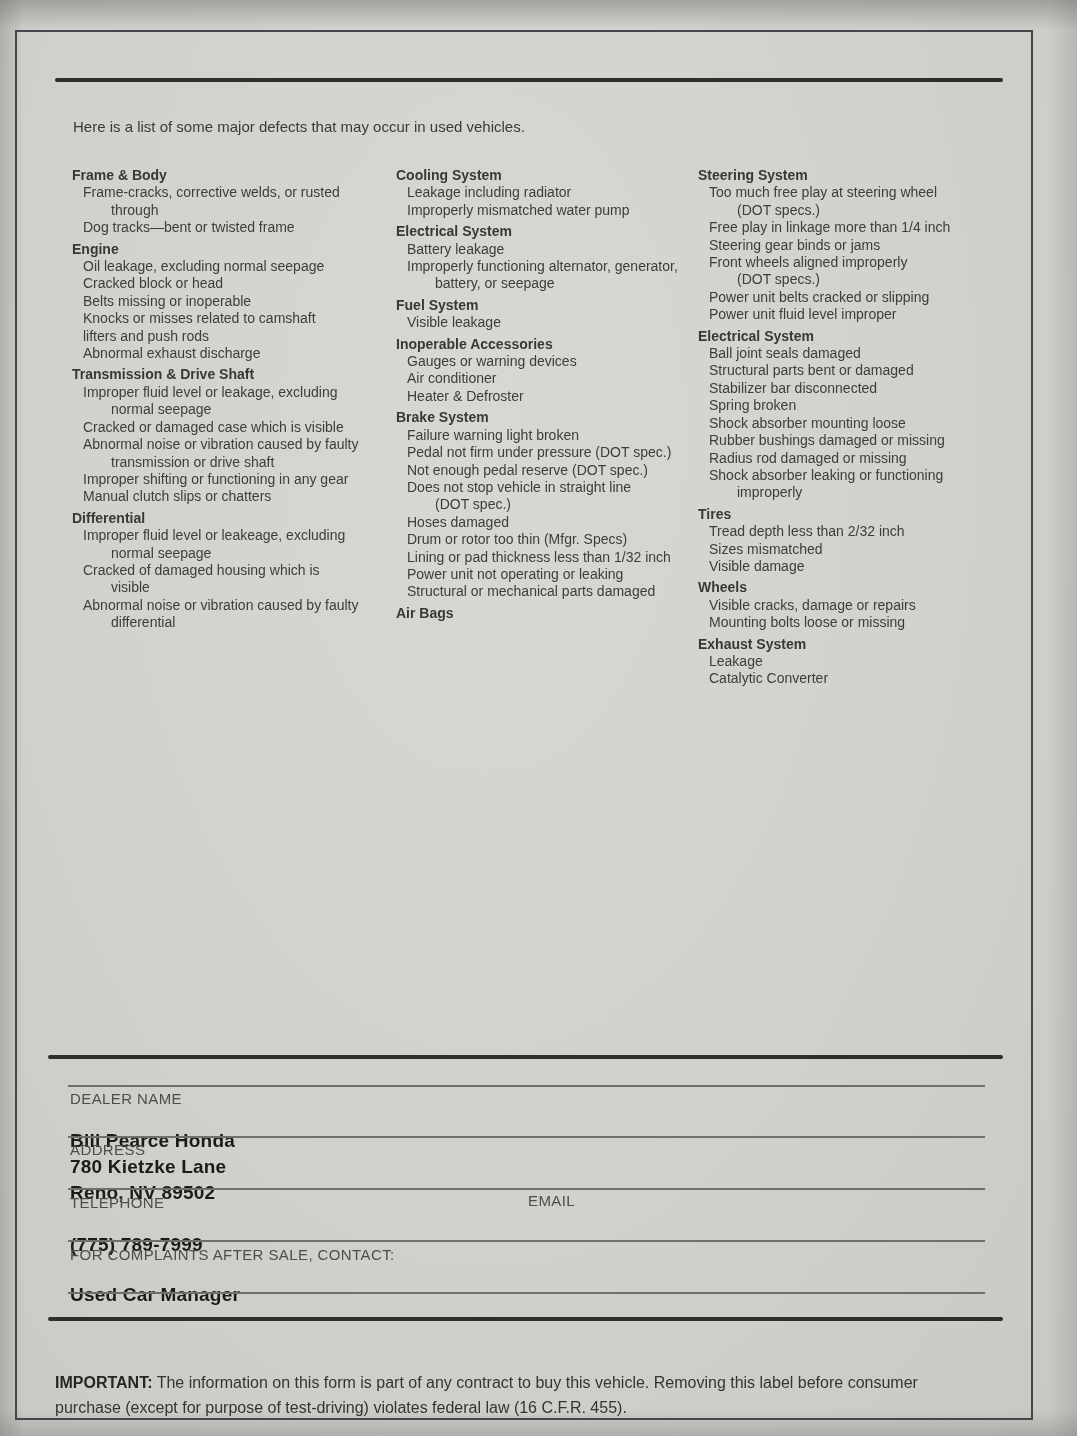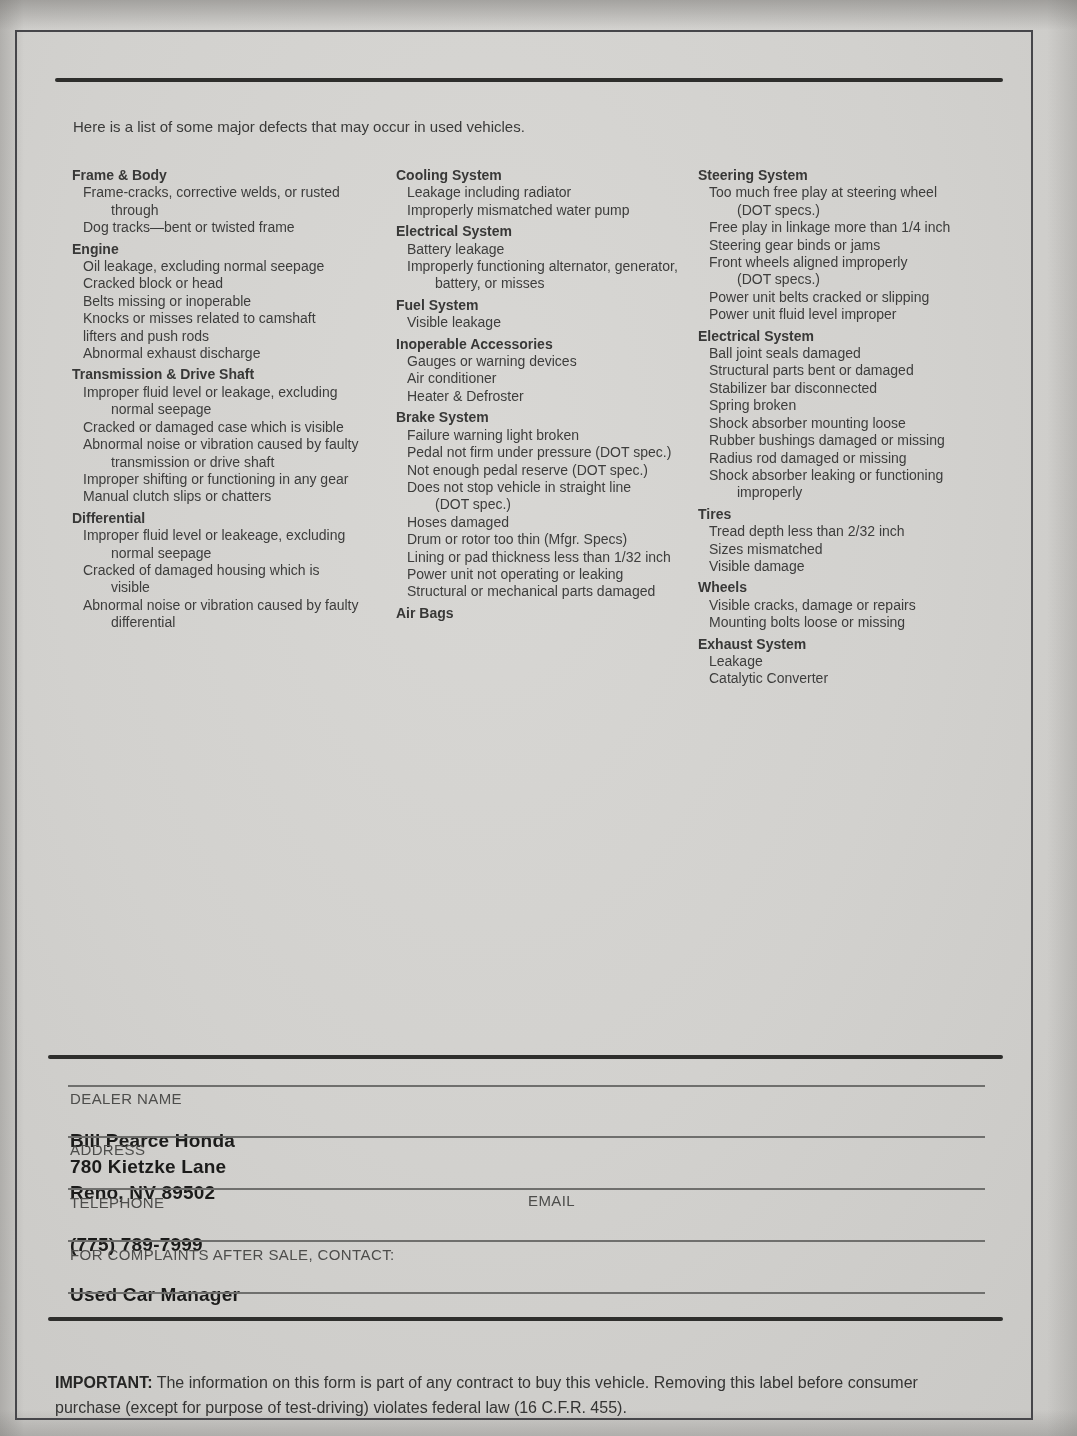--- a/index.html
+++ b/index.html
@@ -72,21 +72,21 @@
       <div class="line ind0">Abnormal noise or vibration caused by faulty</div>
       <div class="line ind1">differential</div>
     </div>
   <div class="col" style="left:396px;" id="col-1">
       <div class="sec-heading">Cooling System</div>
       <div class="line ind0">Leakage including radiator</div>
       <div class="line ind0">Improperly mismatched water pump</div>
       <div class="sec-heading">Electrical System</div>
       <div class="line ind0">Battery leakage</div>
       <div class="line ind0">Improperly functioning alternator, generator,</div>
-      <div class="line ind1">battery, or misses</div>
+      <div class="line ind1">battery, or seepage</div>
       <div class="sec-heading">Fuel System</div>
       <div class="line ind0">Visible leakage</div>
       <div class="sec-heading">Inoperable Accessories</div>
       <div class="line ind0">Gauges or warning devices</div>
       <div class="line ind0">Air conditioner</div>
       <div class="line ind0">Heater &amp; Defroster</div>
       <div class="sec-heading">Brake System</div>
       <div class="line ind0">Failure warning light broken</div>
       <div class="line ind0">Pedal not firm under pressure (DOT spec.)</div>
       <div class="line ind0">Not enough pedal reserve (DOT spec.)</div>

